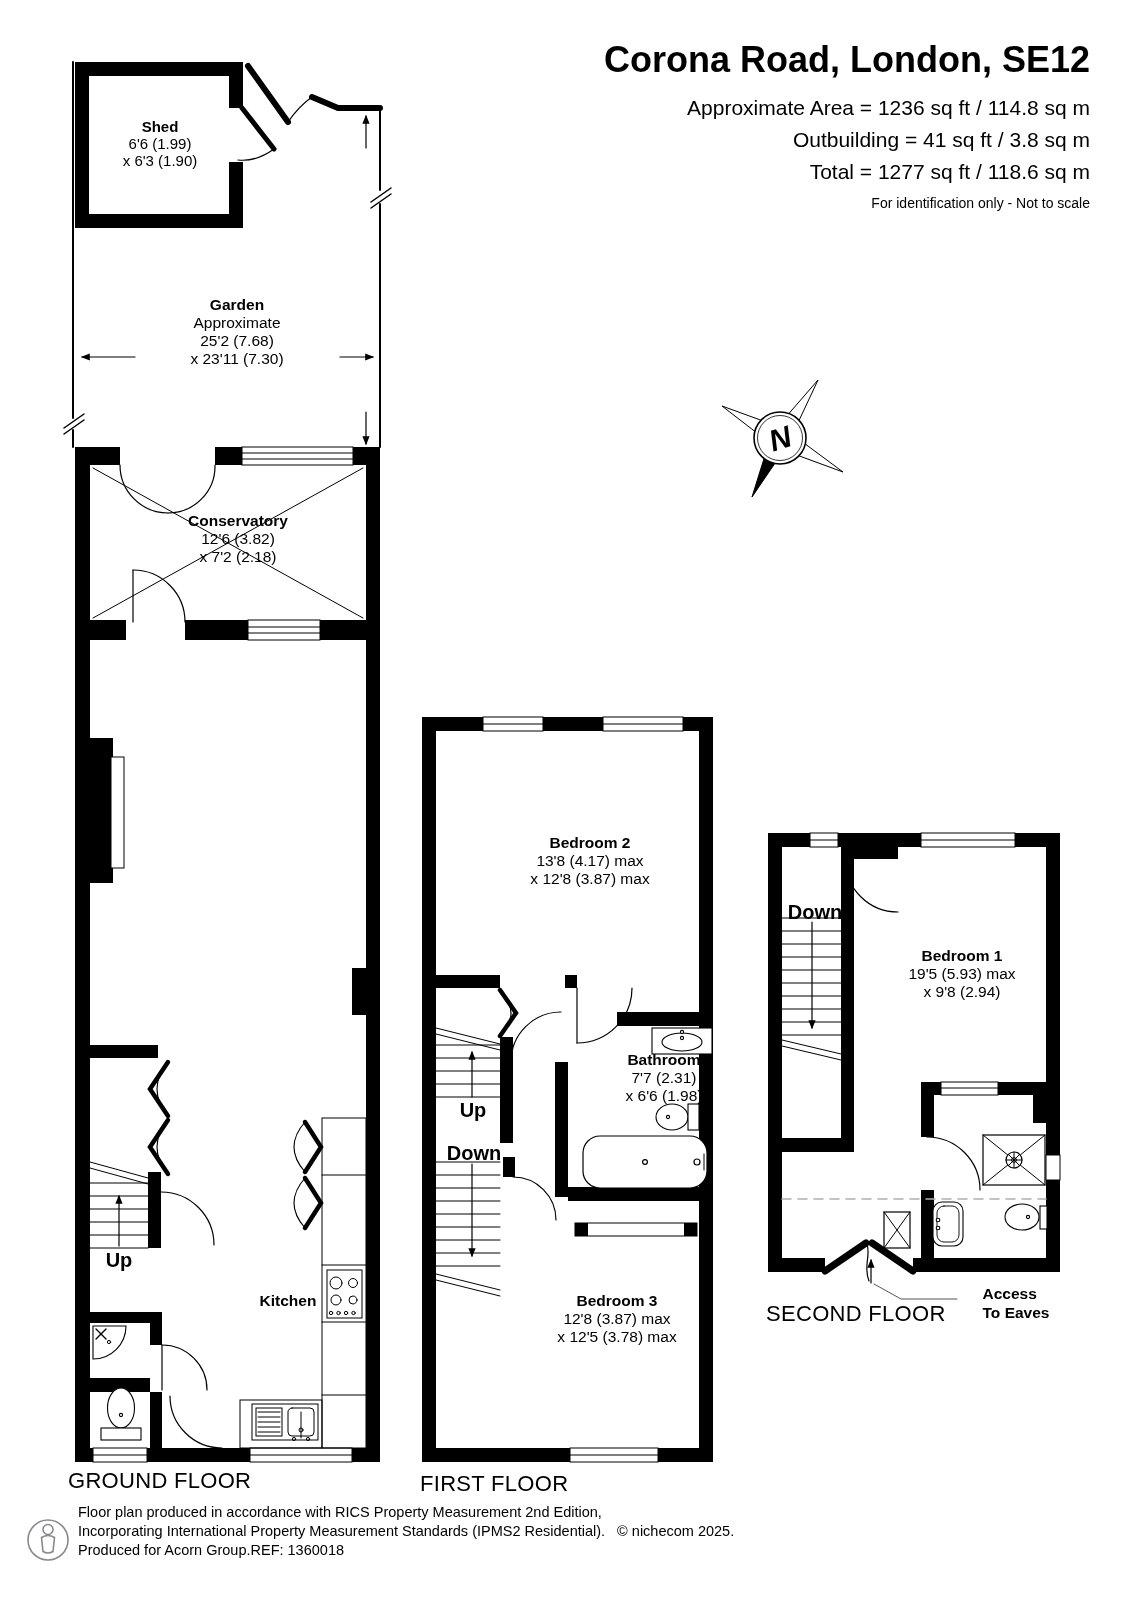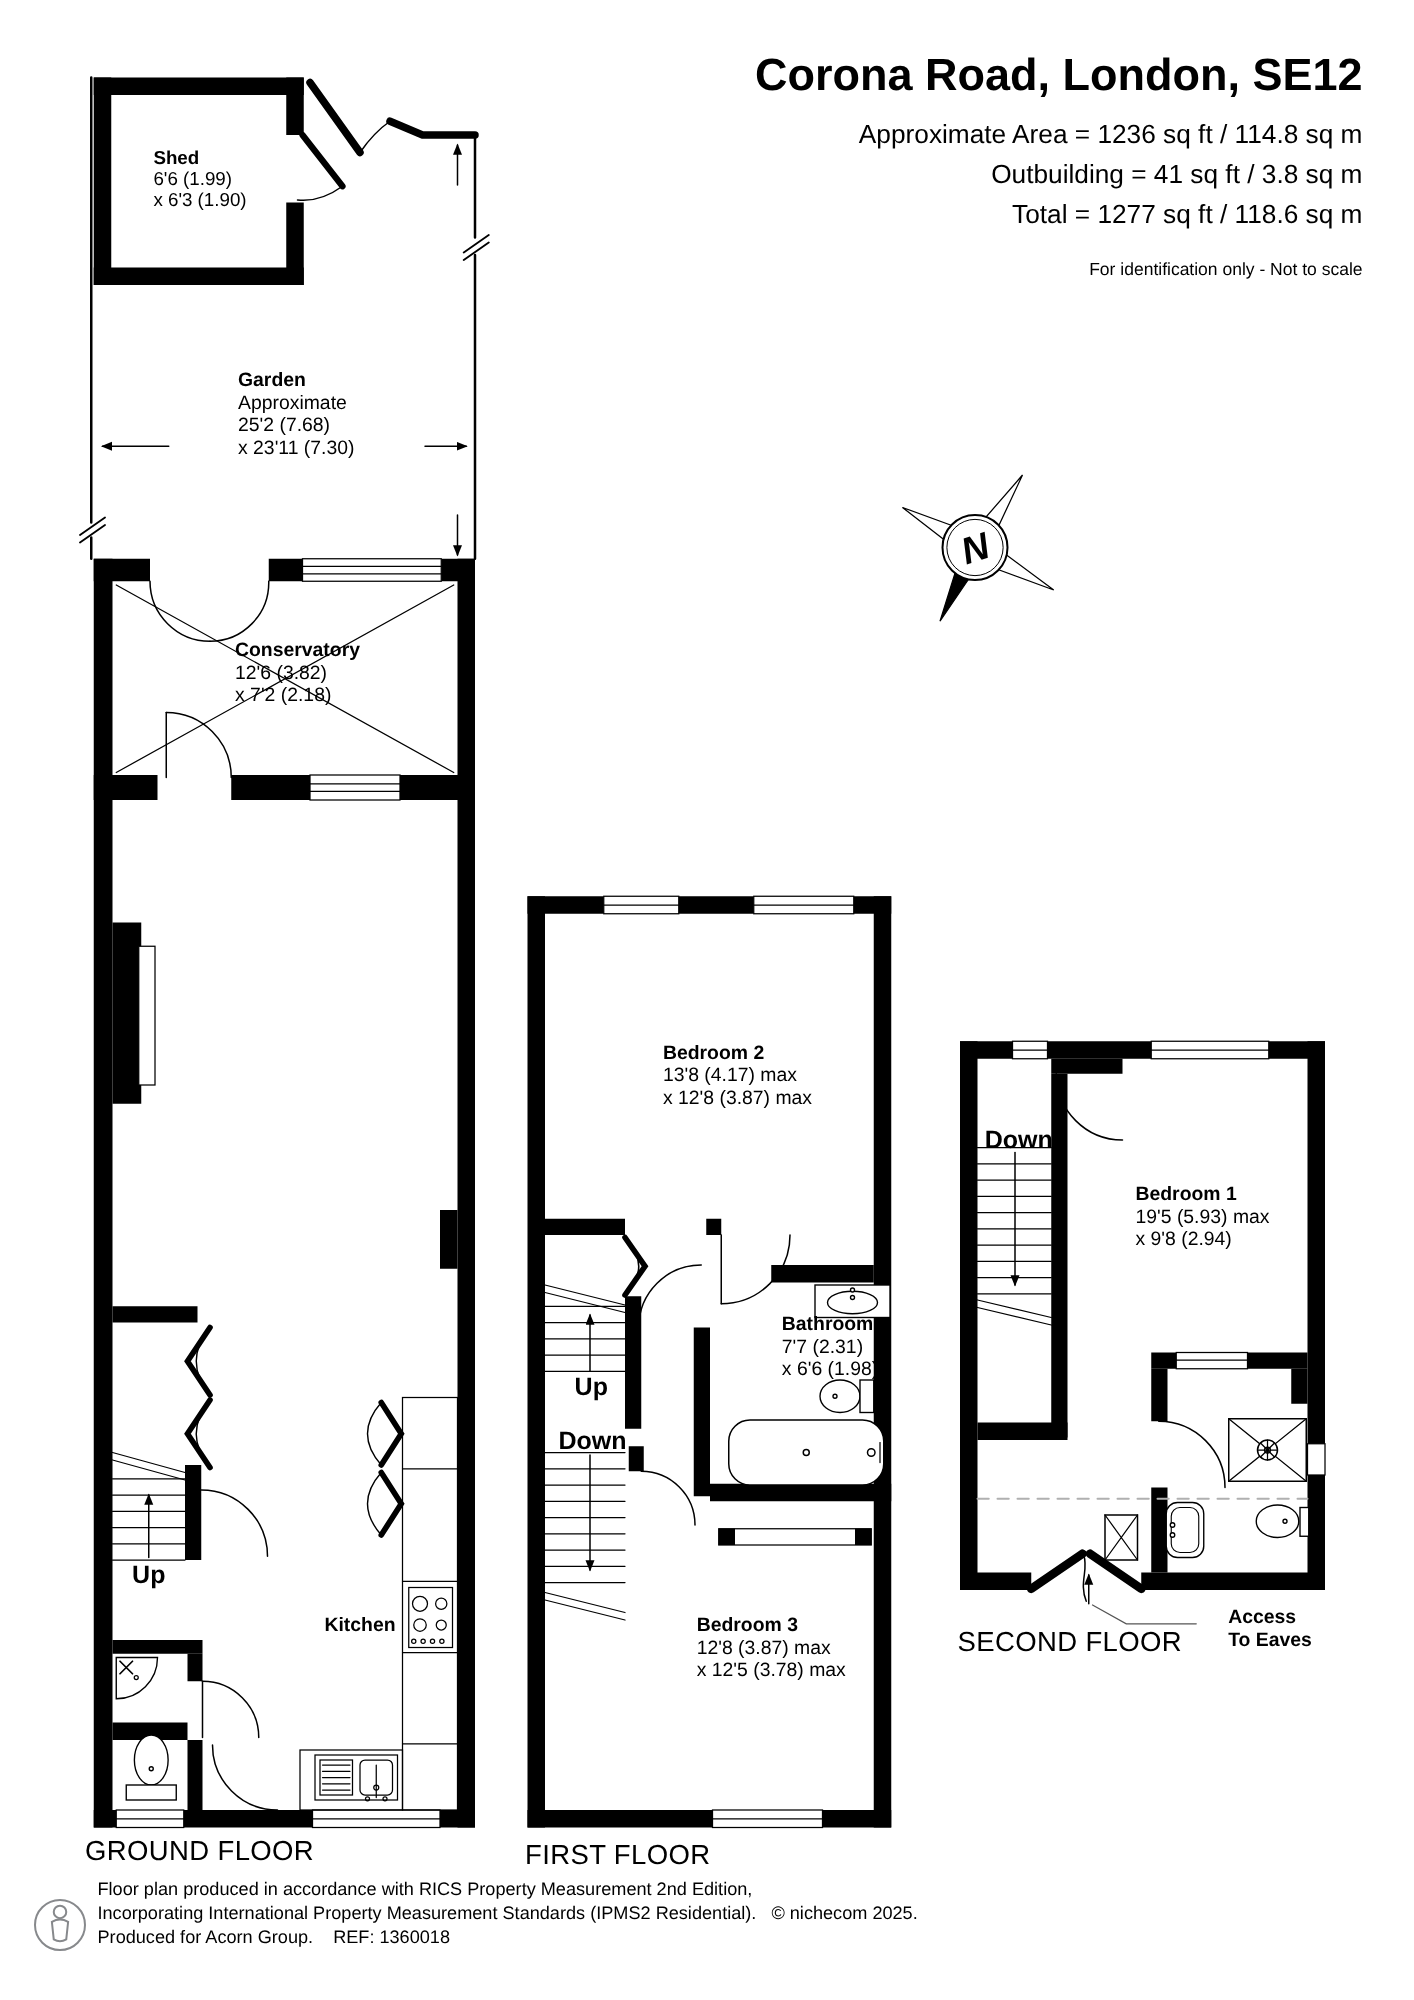--- a/index.html
+++ b/index.html
@@ -1,31 +1,31 @@
 <!DOCTYPE html>
 <html><head>
 <meta charset="utf-8">
 <style>
   html,body{margin:0;padding:0;background:#fff;}
   #stage{position:relative;width:1131px;height:1600px;background:#fff;overflow:hidden;
          font-family:"Liberation Sans",sans-serif;color:#000;}
   #plan-svg{position:absolute;left:0;top:0;}
-  .lbl{position:absolute;transform:translateX(-50%);text-align:left;
+  .lbl{position:absolute;transform:translateX(-50%);text-align:center;
        font-size:15.5px;line-height:18px;white-space:nowrap;}
   .lbl .nm{font-weight:bold;}
   .tight{line-height:17px;font-size:15px;}
   .floorlbl{position:absolute;font-weight:normal;font-size:22px;white-space:nowrap;letter-spacing:.3px;}
   .dirlbl{position:absolute;transform:translateX(-50%);font-weight:bold;font-size:20px;white-space:nowrap;text-align:right;}
   .hdr{position:absolute;top:40px;right:41px;text-align:right;}
   .hdr .t{font-weight:bold;font-size:36px;line-height:40px;margin-bottom:12px;margin-left:44px;}
   .hdr .a{font-size:21px;line-height:32px;}
-  .hdr .n{font-size:14px;margin-top:19px;}
+  .hdr .n{font-size:14px;margin-top:7px;}
   .ftr{position:absolute;left:78px;color:#000000;font-size:14.5px;line-height:19px;white-space:nowrap;}
   .ftr .cp{margin-left:12px;}
-  .ftr .rf{margin-left:16px;}
+  .ftr .rf{}
   .eaves{position:absolute;transform:translateX(-50%);font-weight:bold;
          font-size:15.5px;line-height:19px;white-space:nowrap;}
 </style>
 </head>
 <body>
 
 <div id="stage">
 
 <svg id="plan-svg" width="1131" height="1600" viewBox="0 0 1131 1600">
   <defs>

